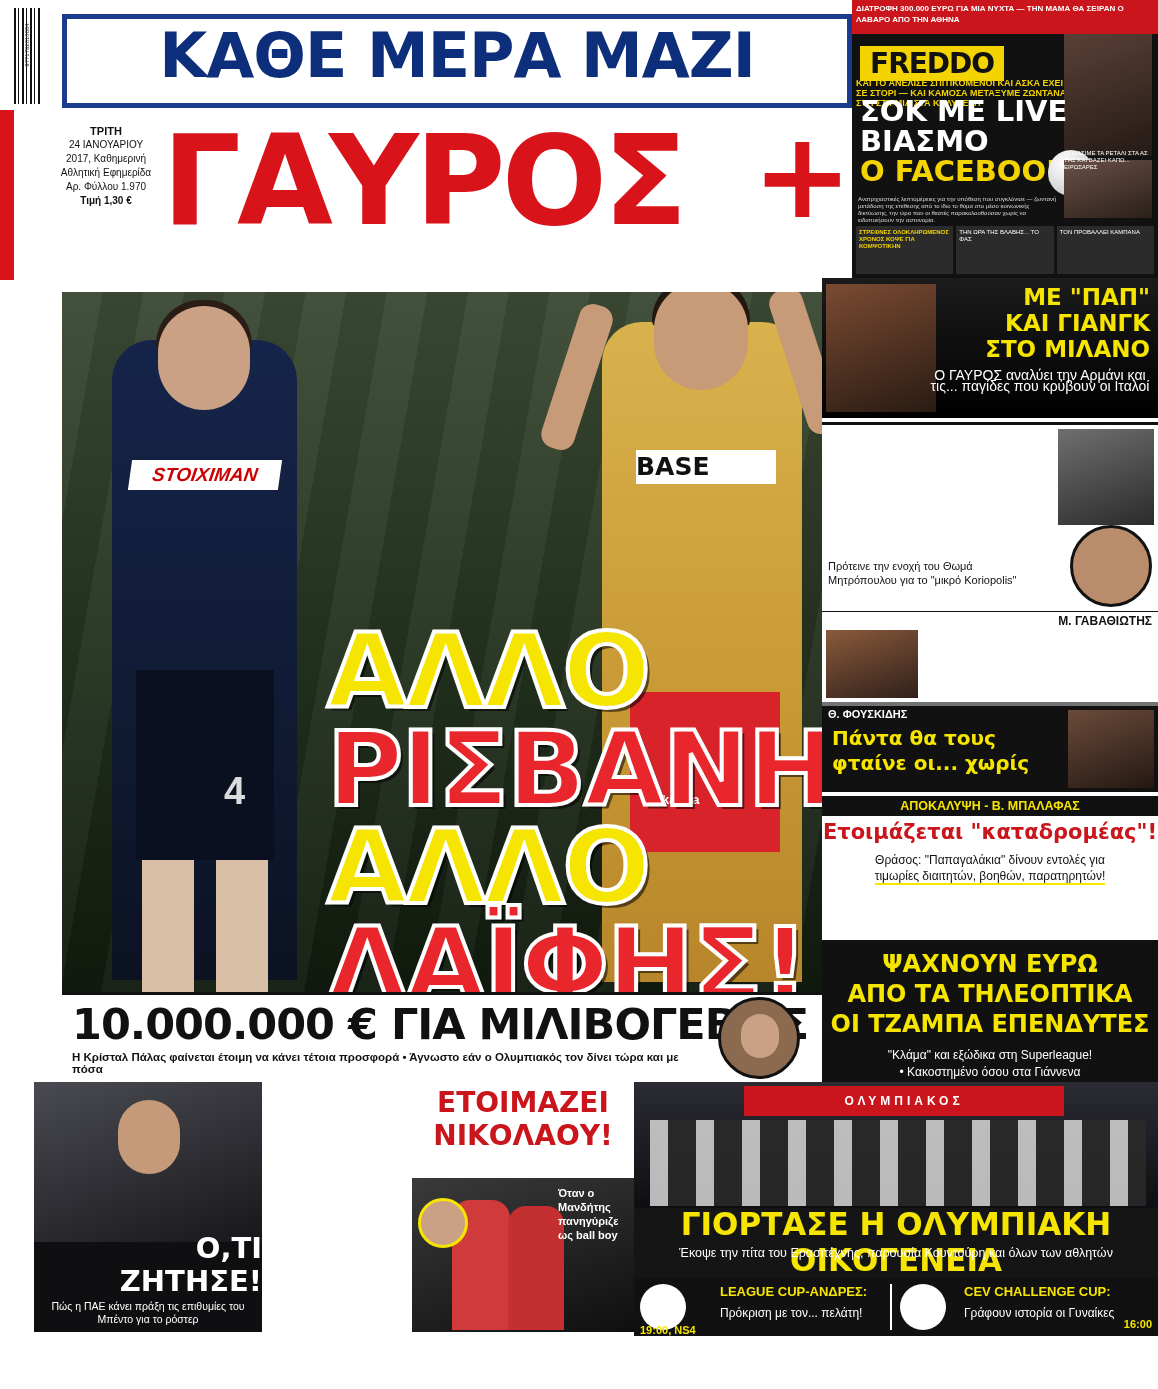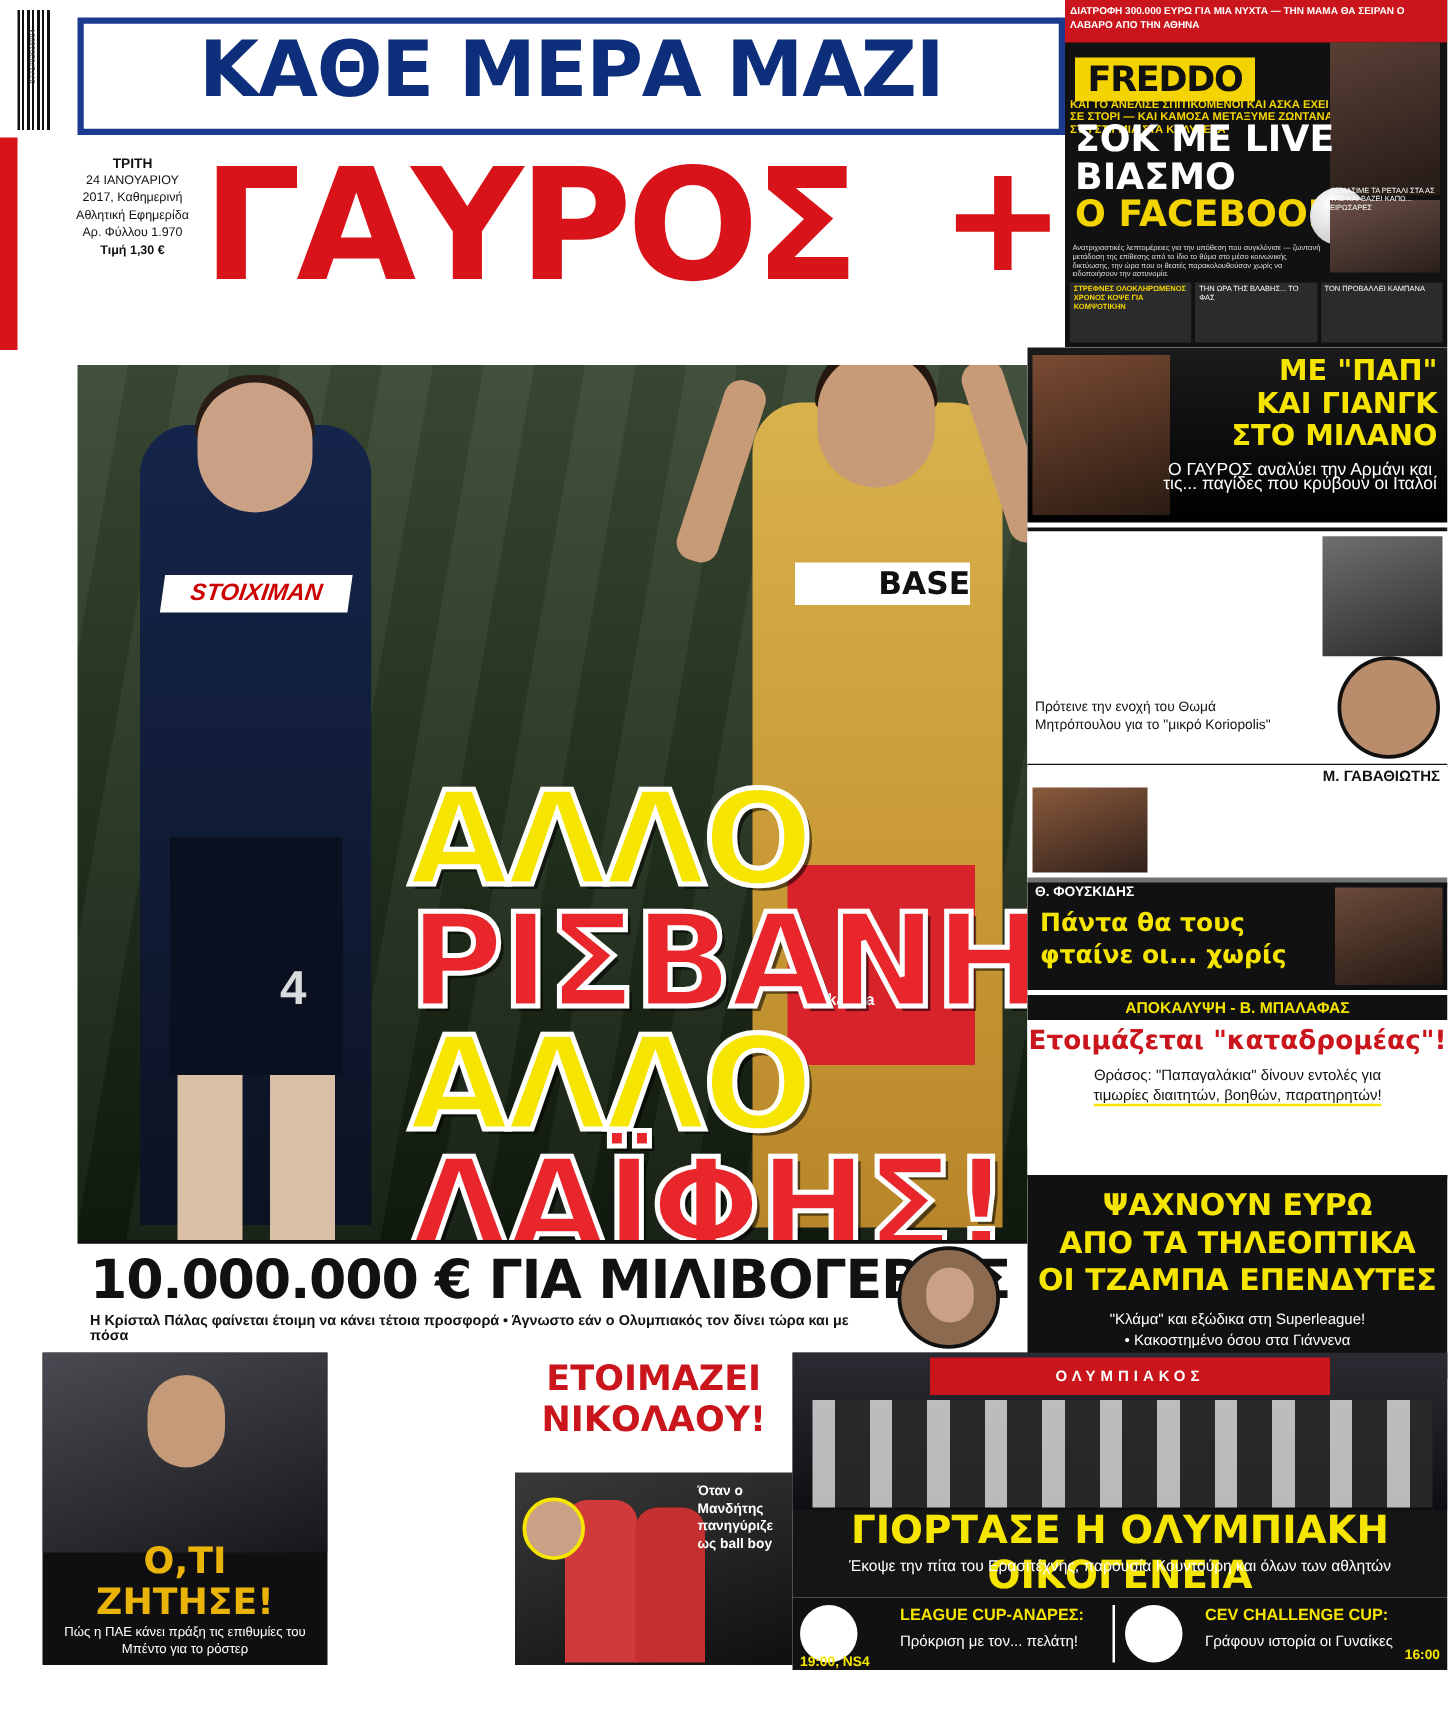--- a/index.html
+++ b/index.html
@@ -49,21 +49,21 @@
   .pl1{position:absolute;left:50px;top:48px;width:185px;height:640px;background:linear-gradient(180deg,#15244a 0%,#101a33 60%,#0b1222 100%);border-radius:40px 40px 0 0;}
   .pl1 .head{position:absolute;left:46px;top:-34px;width:92px;height:104px;border-radius:46px;background:#caa184;}
   .pl1 .hair{position:absolute;left:44px;top:-40px;width:96px;height:54px;border-radius:48px 48px 10px 10px;background:#2a1d15;}
   .pl1 .sp{position:absolute;left:18px;top:120px;width:150px;height:30px;background:#fff;color:#c00;font-size:19px;font-style:italic;font-weight:bold;text-align:center;line-height:30px;transform:skewX(-8deg);}
   .pl1 .sh{position:absolute;left:24px;top:330px;width:138px;height:190px;background:#0a1020;}
   .pl1 .num{position:absolute;left:112px;top:430px;color:#fff;font-size:38px;font-weight:bold;opacity:.85;}
   .pl1 .leg{position:absolute;top:520px;width:52px;height:170px;background:#d8bfa6;}
   .pl2{position:absolute;left:540px;top:30px;width:200px;height:660px;background:linear-gradient(180deg,#d9b24d 0%,#c99a35 55%,#b8862a 100%);border-radius:40px 40px 0 0;}
   .pl2 .head{position:absolute;left:52px;top:-40px;width:94px;height:108px;border-radius:47px;background:#c79a78;}
   .pl2 .hair{position:absolute;left:50px;top:-46px;width:98px;height:52px;border-radius:49px 49px 8px 8px;background:#231710;}
-  .pl2 .base{position:absolute;left:34px;top:128px;width:140px;height:34px;background:#fff;color:#111;font-size:25px;font-weight:bold;text-align:right;line-height:34px;font-family:"DejaVu Sans",sans-serif;}
+  .pl2 .base{position:absolute;left:34px;top:128px;width:140px;height:34px;background:#fff;color:#111;font-size:25px;font-weight:bold;text-align:left;line-height:34px;font-family:"DejaVu Sans",sans-serif;}
   .pl2 .shorts{position:absolute;left:28px;top:370px;width:150px;height:160px;background:#d8232a;}
   .pl2 .kappa{position:absolute;left:60px;top:470px;color:#fff;font-size:13px;font-weight:bold;}
   .arm{position:absolute;background:#c79a78;border-radius:14px;}
 
   .hl{position:absolute;left:265px;top:330px;width:590px;}
   .hl div{font-family:"DejaVu Sans",sans-serif;font-weight:bold;letter-spacing:-2px;}
   .hlY{color:#f6e500;font-size:104px;line-height:98px;-webkit-text-stroke:4px #fff;text-shadow:4px 4px 0 rgba(0,0,0,.55);}
   .hlR{color:#e8262c;font-size:104px;line-height:98px;-webkit-text-stroke:4px #fff;text-shadow:4px 4px 0 rgba(0,0,0,.55);}
 
   
@@ -103,21 +103,21 @@
   .apok .u{border-bottom:2px solid #f6e500;}
 
   .psax{position:absolute;left:0;top:642px;width:336px;height:160px;background:#111;border-top:3px solid #111;margin-top:20px;}
   .psax .t{position:absolute;left:0;top:6px;width:336px;text-align:center;color:#f6e500;font-size:24px;line-height:30px;font-weight:bold;font-family:"DejaVu Sans",sans-serif;}
   .psax .b{position:absolute;left:8px;top:104px;width:320px;text-align:center;color:#fff;font-size:12px;line-height:17px;}
 
   
   .b1{position:absolute;left:34px;top:1082px;width:228px;height:250px;background:#0f0f12;overflow:hidden;}
   .b1 .ph{position:absolute;left:0;top:0;width:228px;height:160px;background:linear-gradient(160deg,#4a4a52,#17171b);}
   .b1 .face{position:absolute;left:84px;top:18px;width:62px;height:74px;border-radius:32px;background:#c49a78;}
-  .b1 .t{position:absolute;left:0;top:150px;width:228px;text-align:center;color:#eab308;font-size:29px;line-height:33px;font-weight:bold;font-family:"DejaVu Sans",sans-serif;}
+  .b1 .t{position:absolute;left:0;top:150px;width:228px;text-align:right;color:#ffffff;font-size:29px;line-height:33px;font-weight:bold;font-family:"DejaVu Sans",sans-serif;}
   .b1 .s{position:absolute;left:8px;top:218px;width:212px;text-align:center;color:#fff;font-size:10.5px;line-height:13px;}
 
   .b2{position:absolute;left:262px;top:1082px;width:150px;height:250px;background:#1b1b1b;overflow:hidden;}
   .b2 .ph{position:absolute;left:0;top:0;width:150px;height:190px;background:linear-gradient(160deg,#6b4a38,#1b1210);}
   .b2 .jer{position:absolute;left:14px;top:96px;width:124px;height:96px;background:repeating-linear-gradient(90deg,#e02a2a 0 14px,#fff 14px 26px);}
   .b2 .face{position:absolute;left:44px;top:18px;width:62px;height:76px;border-radius:32px;background:#c49a78;}
   .b2 .s{position:absolute;left:4px;top:192px;width:142px;color:#fff;font-size:10.5px;line-height:13px;text-align:center;}
 
   .b3{position:absolute;left:412px;top:1082px;width:222px;height:250px;background:#fff;}
   .b3 .t{position:absolute;left:0;top:4px;width:222px;text-align:center;color:#c9151b;font-size:28px;line-height:33px;font-weight:bold;font-family:"DejaVu Sans",sans-serif;}

